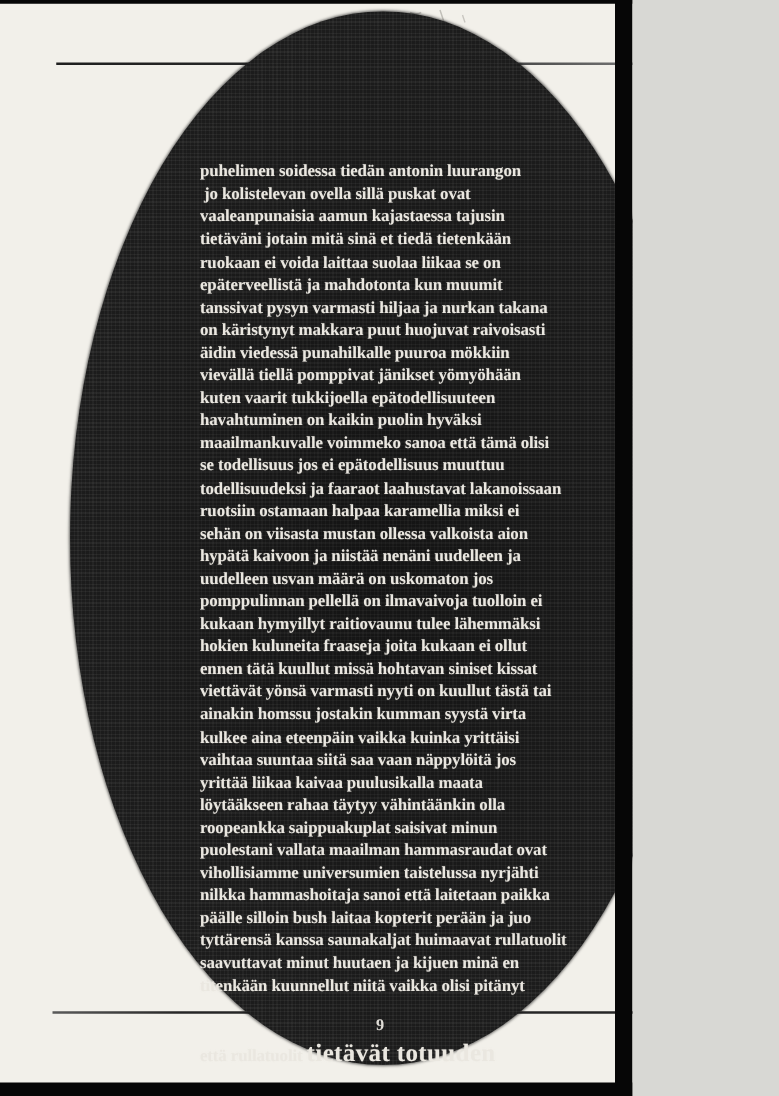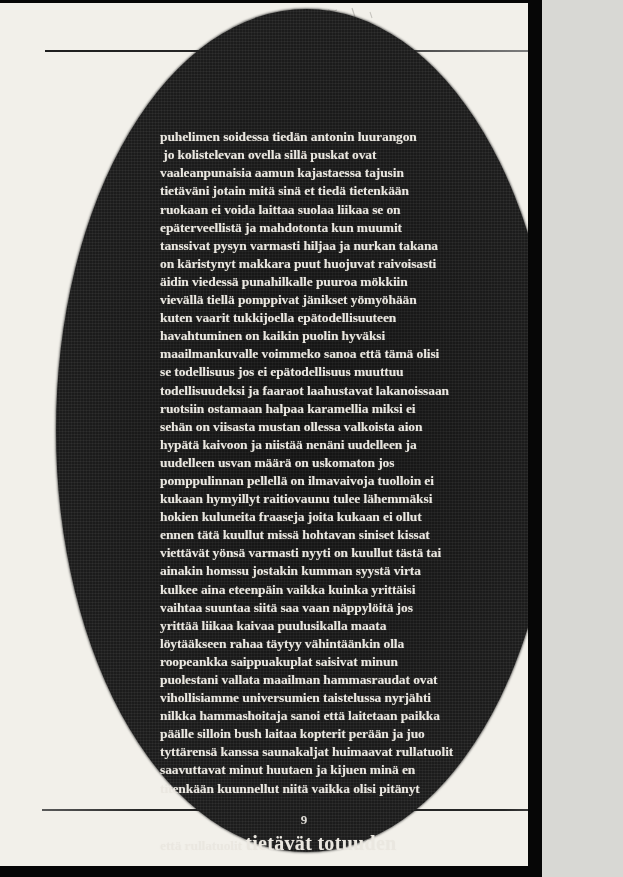--- a/index.html
+++ b/index.html
@@ -2,21 +2,20 @@
 <html><head>
 <meta charset="utf-8">
 <style>
   html,body{margin:0;padding:0;background:#d8d8d4;}
   .page{
     position:relative;
     width:506px;height:877px;
     background:#f2f0ea;
     overflow:hidden;
     font-family:"Liberation Serif","DejaVu Serif",serif;
-    padding-left:36px;
   }
   
   .edge{position:absolute;background:#060606;z-index:5;}
   .edge-top{top:0;left:0;width:100%;height:3px;}
   .edge-right{top:0;right:0;width:14px;height:100%;}
   .edge-bottom{bottom:0;left:0;width:100%;height:11px;}
   
   .rule{position:absolute;z-index:1;}
   .rule-top{top:50px;left:45px;width:511px;height:2px;
     background:linear-gradient(to right,#1f1f1f 0%,#2e2e2e 60%,#8a8a8a 100%);}

